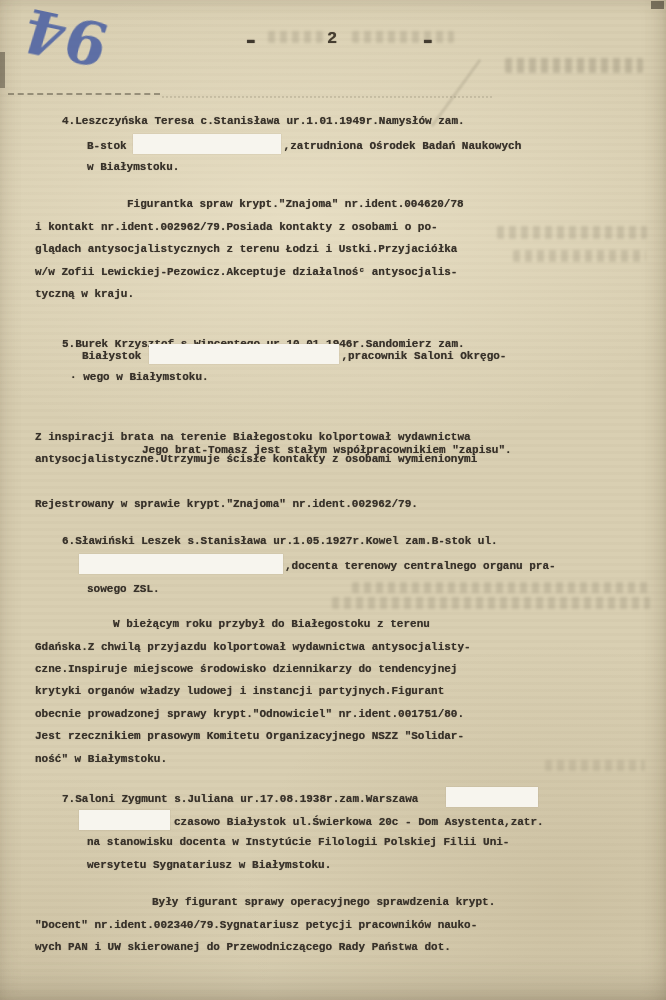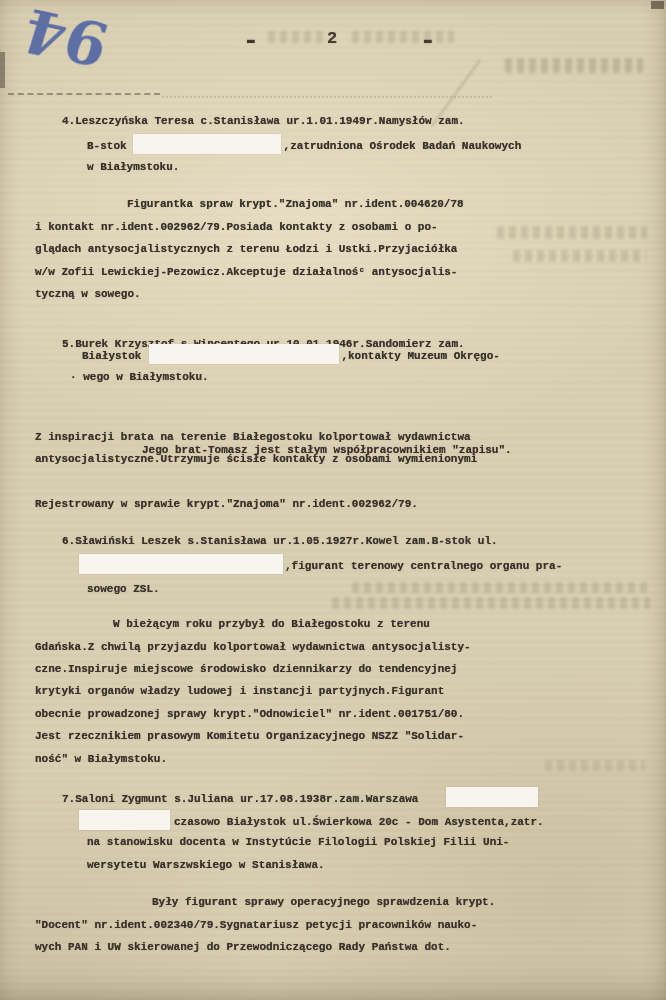--- a/index.html
+++ b/index.html
@@ -99,42 +99,42 @@
   <div class="speck" style="left:651px;top:1px;width:13px;height:8px;opacity:.65;"></div>
   <div class="speck" style="left:0;top:52px;width:5px;height:36px;opacity:.5;"></div>
 
   <div class="ln" style="left:62px;top:111px;">4.Leszczyńska Teresa c.Stanisława ur.1.01.1949r.Namysłów zam.</div>
   <div class="ln" style="left:87px;top:134px;"><span>B-stok</span><span class="redact" style="width:148px;margin-left:6px;margin-right:3px;"></span><span>,zatrudniona Ośrodek Badań Naukowych</span></div>
   <div class="ln" style="left:87px;top:157px;">w Białymstoku.</div>
   <div class="ln" style="left:127px;top:194px;">Figurantka spraw krypt."Znajoma" nr.ident.004620/78</div>
   <div class="ln" style="left:35px;top:217px;">i kontakt nr.ident.002962/79.Posiada kontakty z osobami o po-</div>
   <div class="ln" style="left:35px;top:239px;">glądach antysocjalistycznych z terenu Łodzi i Ustki.Przyjaciółka</div>
   <div class="ln" style="left:35px;top:262px;">w/w Zofii Lewickiej-Pezowicz.Akceptuje działalnośᶜ antysocjalis-</div>
-  <div class="ln" style="left:35px;top:284px;">tyczną w sowego.</div>
+  <div class="ln" style="left:35px;top:284px;">tyczną w kraju.</div>
 
   <div class="ln" style="left:62px;top:334px;">5.Burek Krzysztof s.Wincentego ur.10.01.1946r.Sandomierz zam.</div>
-  <div class="ln" style="left:82px;top:344px;"><span>Białystok</span><span class="redact" style="width:190px;margin-left:8px;margin-right:2px;"></span><span>,kontakty Muzeum Okręgo-</span></div>
+  <div class="ln" style="left:82px;top:344px;"><span>Białystok</span><span class="redact" style="width:190px;margin-left:8px;margin-right:2px;"></span><span>,pracownik Saloni Okręgo-</span></div>
   <div class="ln" style="left:70px;top:367px;">· wego w Białymstoku.</div>
   <div class="ln" style="left:142px;top:404px;margin-top:36px;">Jego brat-Tomasz jest stałym współpracownikiem "zapisu".</div>
   <div class="ln" style="left:35px;top:427px;">Z inspiracji brata na terenie Białegostoku kolportował wydawnictwa</div>
   <div class="ln" style="left:35px;top:449px;">antysocjalistyczne.Utrzymuje ścisłe kontakty z osobami wymienionymi</div>
   <div class="ln" style="left:35px;top:494px;">Rejestrowany w sprawie krypt."Znajoma" nr.ident.002962/79.</div>
 
   <div class="ln" style="left:62px;top:531px;">6.Sławiński Leszek s.Stanisława ur.1.05.1927r.Kowel zam.B-stok ul.</div>
-  <div class="ln" style="left:79px;top:554px;"><span class="redact" style="width:204px;margin-right:2px;"></span><span>,figurant terenowy centralnego organu pra-</span></div>
+  <div class="ln" style="left:79px;top:554px;"><span class="redact" style="width:204px;margin-right:2px;"></span><span>,docenta terenowy centralnego organu pra-</span></div>
   <div class="ln" style="left:87px;top:579px;">sowego ZSL.</div>
   <div class="ln" style="left:113px;top:614px;">W bieżącym roku przybył do Białegostoku z terenu</div>
   <div class="ln" style="left:35px;top:637px;">Gdańska.Z chwilą przyjazdu kolportował wydawnictwa antysocjalisty-</div>
   <div class="ln" style="left:35px;top:659px;">czne.Inspiruje miejscowe środowisko dziennikarzy do tendencyjnej</div>
   <div class="ln" style="left:35px;top:681px;">krytyki organów władzy ludowej i instancji partyjnych.Figurant</div>
   <div class="ln" style="left:35px;top:704px;">obecnie prowadzonej sprawy krypt."Odnowiciel" nr.ident.001751/80.</div>
   <div class="ln" style="left:35px;top:726px;">Jest rzecznikiem prasowym Komitetu Organizacyjnego NSZZ "Solidar-</div>
   <div class="ln" style="left:35px;top:749px;">ność" w Białymstoku.</div>
 
   <div class="ln" style="left:62px;top:787px;"><span>7.Saloni Zygmunt s.Juliana ur.17.08.1938r.zam.Warszawa</span><span class="redact" style="width:92px;margin-left:28px;"></span></div>
   <div class="ln" style="left:79px;top:810px;"><span class="redact" style="width:91px;margin-right:4px;"></span><span>czasowo Białystok ul.Świerkowa 20c - Dom Asystenta,zatr.</span></div>
   <div class="ln" style="left:87px;top:832px;">na stanowisku docenta w Instytúcie Filologii Polskiej Filii Uni-</div>
-  <div class="ln" style="left:87px;top:855px;">wersytetu Warszwskiego w Stanisława.</div>
+  <div class="ln" style="left:87px;top:855px;">wersytetu Sygnatariusz w Białymstoku.</div>
   <div class="ln" style="left:152px;top:892px;">Były figurant sprawy operacyjnego sprawdzenia krypt.</div>
   <div class="ln" style="left:35px;top:915px;">"Docent" nr.ident.002340/79.Sygnatariusz petycji pracowników nauko-</div>
   <div class="ln" style="left:35px;top:937px;">wych PAN i UW skierowanej do Przewodniczącego Rady Państwa dot.</div>
 
 </div>
 
 </body></html>

